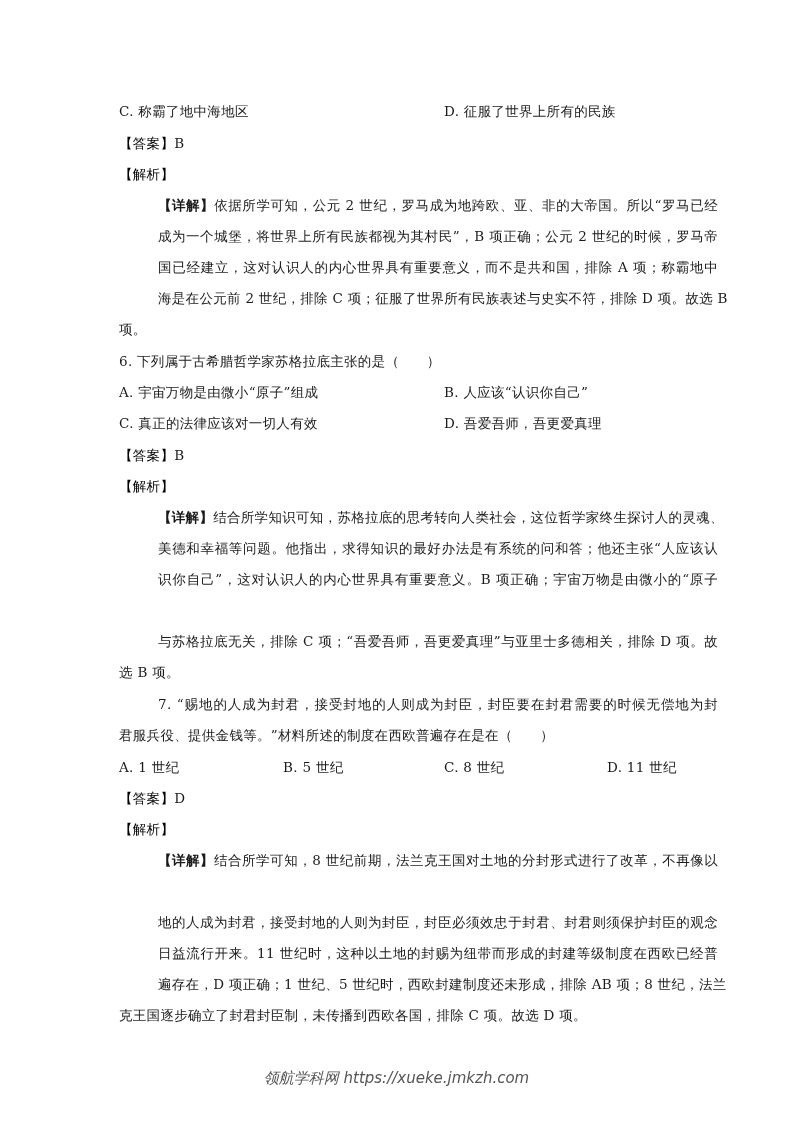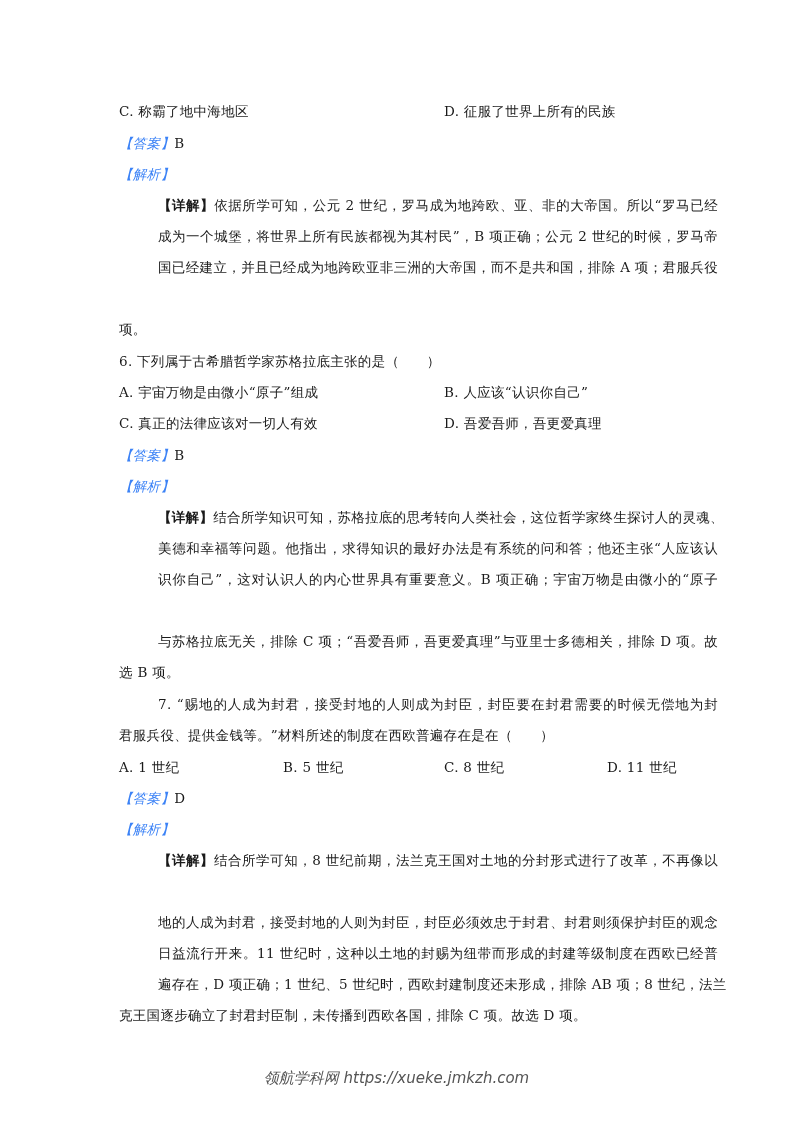--- a/index.html
+++ b/index.html
@@ -9,21 +9,21 @@
     color: #1a1a1a;
   }
   .page { position: absolute; left: 0; top: 0; width: 793px; height: 1122px; padding-left: 28px; }
   .line {
     position: absolute; left: 119px; width: 560px;
     font-size: 13.5px; line-height: 18px; white-space: nowrap;
     letter-spacing: 0.3px;
   }
   .line.just { text-align: justify; text-align-last: justify; margin-left: 39px; }
   .opt { position: absolute; font-size: 13.5px; line-height: 18px; white-space: nowrap; letter-spacing: 0.3px; }
-  .tag-blue { color: #3b82f6; font-style: italic; }
+  .tag-blue { color: #000000; }
   .tag-bold { font-weight: bold; }
   .footer {
     position: absolute; left: 0; width: 793px; top: 1069px; text-align: center;
     font-family: "DejaVu Sans", "Liberation Sans", sans-serif;
     font-size: 15px; color: #555555; font-style: italic;
   }
 </style>
 </head>
 <body>
 
@@ -36,21 +36,22 @@
     <span class="tag-blue">【答案】</span><span>B</span>
   </div>
   <div class="line" style="top:165px;">
     <span class="tag-blue">【解析】</span>
   </div>
 
   <div class="line just" style="top:196px;">
     <span class="tag-bold">【详解】</span><span>依据所学可知，公元 2 世纪，罗马成为地跨欧、亚、非的大帝国。所以“罗马已经</span>
   </div>
   <div class="line just" style="top:227px;">成为一个城堡，将世界上所有民族都视为其村民”，B 项正确；公元 2 世纪的时候，罗马帝</div>
-  <div class="line just" style="top:258px;">国已经建立，并且已经成为地跨欧亚非三洲的大帝国，而不是共和国，排除 A 项；君服兵役</div>
+  <div class="line just" style="top:258px;">国已经建立，这对认识人的内心世界具有重要意义，而不是共和国，排除 A 项；称霸地中</div>
+  <div class="line just" style="top:289px;">海是在公元前 2 世纪，排除 C 项；征服了世界所有民族表述与史实不符，排除 D 项。故选 B</div>
   <div class="line" style="top:320px;">项。</div>
 
   <div class="line" style="top:352px;">6. 下列属于古希腊哲学家苏格拉底主张的是（　　）</div>
   <div class="opt" style="left:119px; top:383px;">A. 宇宙万物是由微小“原子”组成</div>
   <div class="opt" style="left:444px; top:383px;">B. 人应该“认识你自己”</div>
   <div class="opt" style="left:119px; top:414px;">C. 真正的法律应该对一切人有效</div>
   <div class="opt" style="left:444px; top:414px;">D. 吾爱吾师，吾更爱真理</div>
 
   <div class="line" style="top:446px;">
     <span class="tag-blue">【答案】</span><span>B</span>

